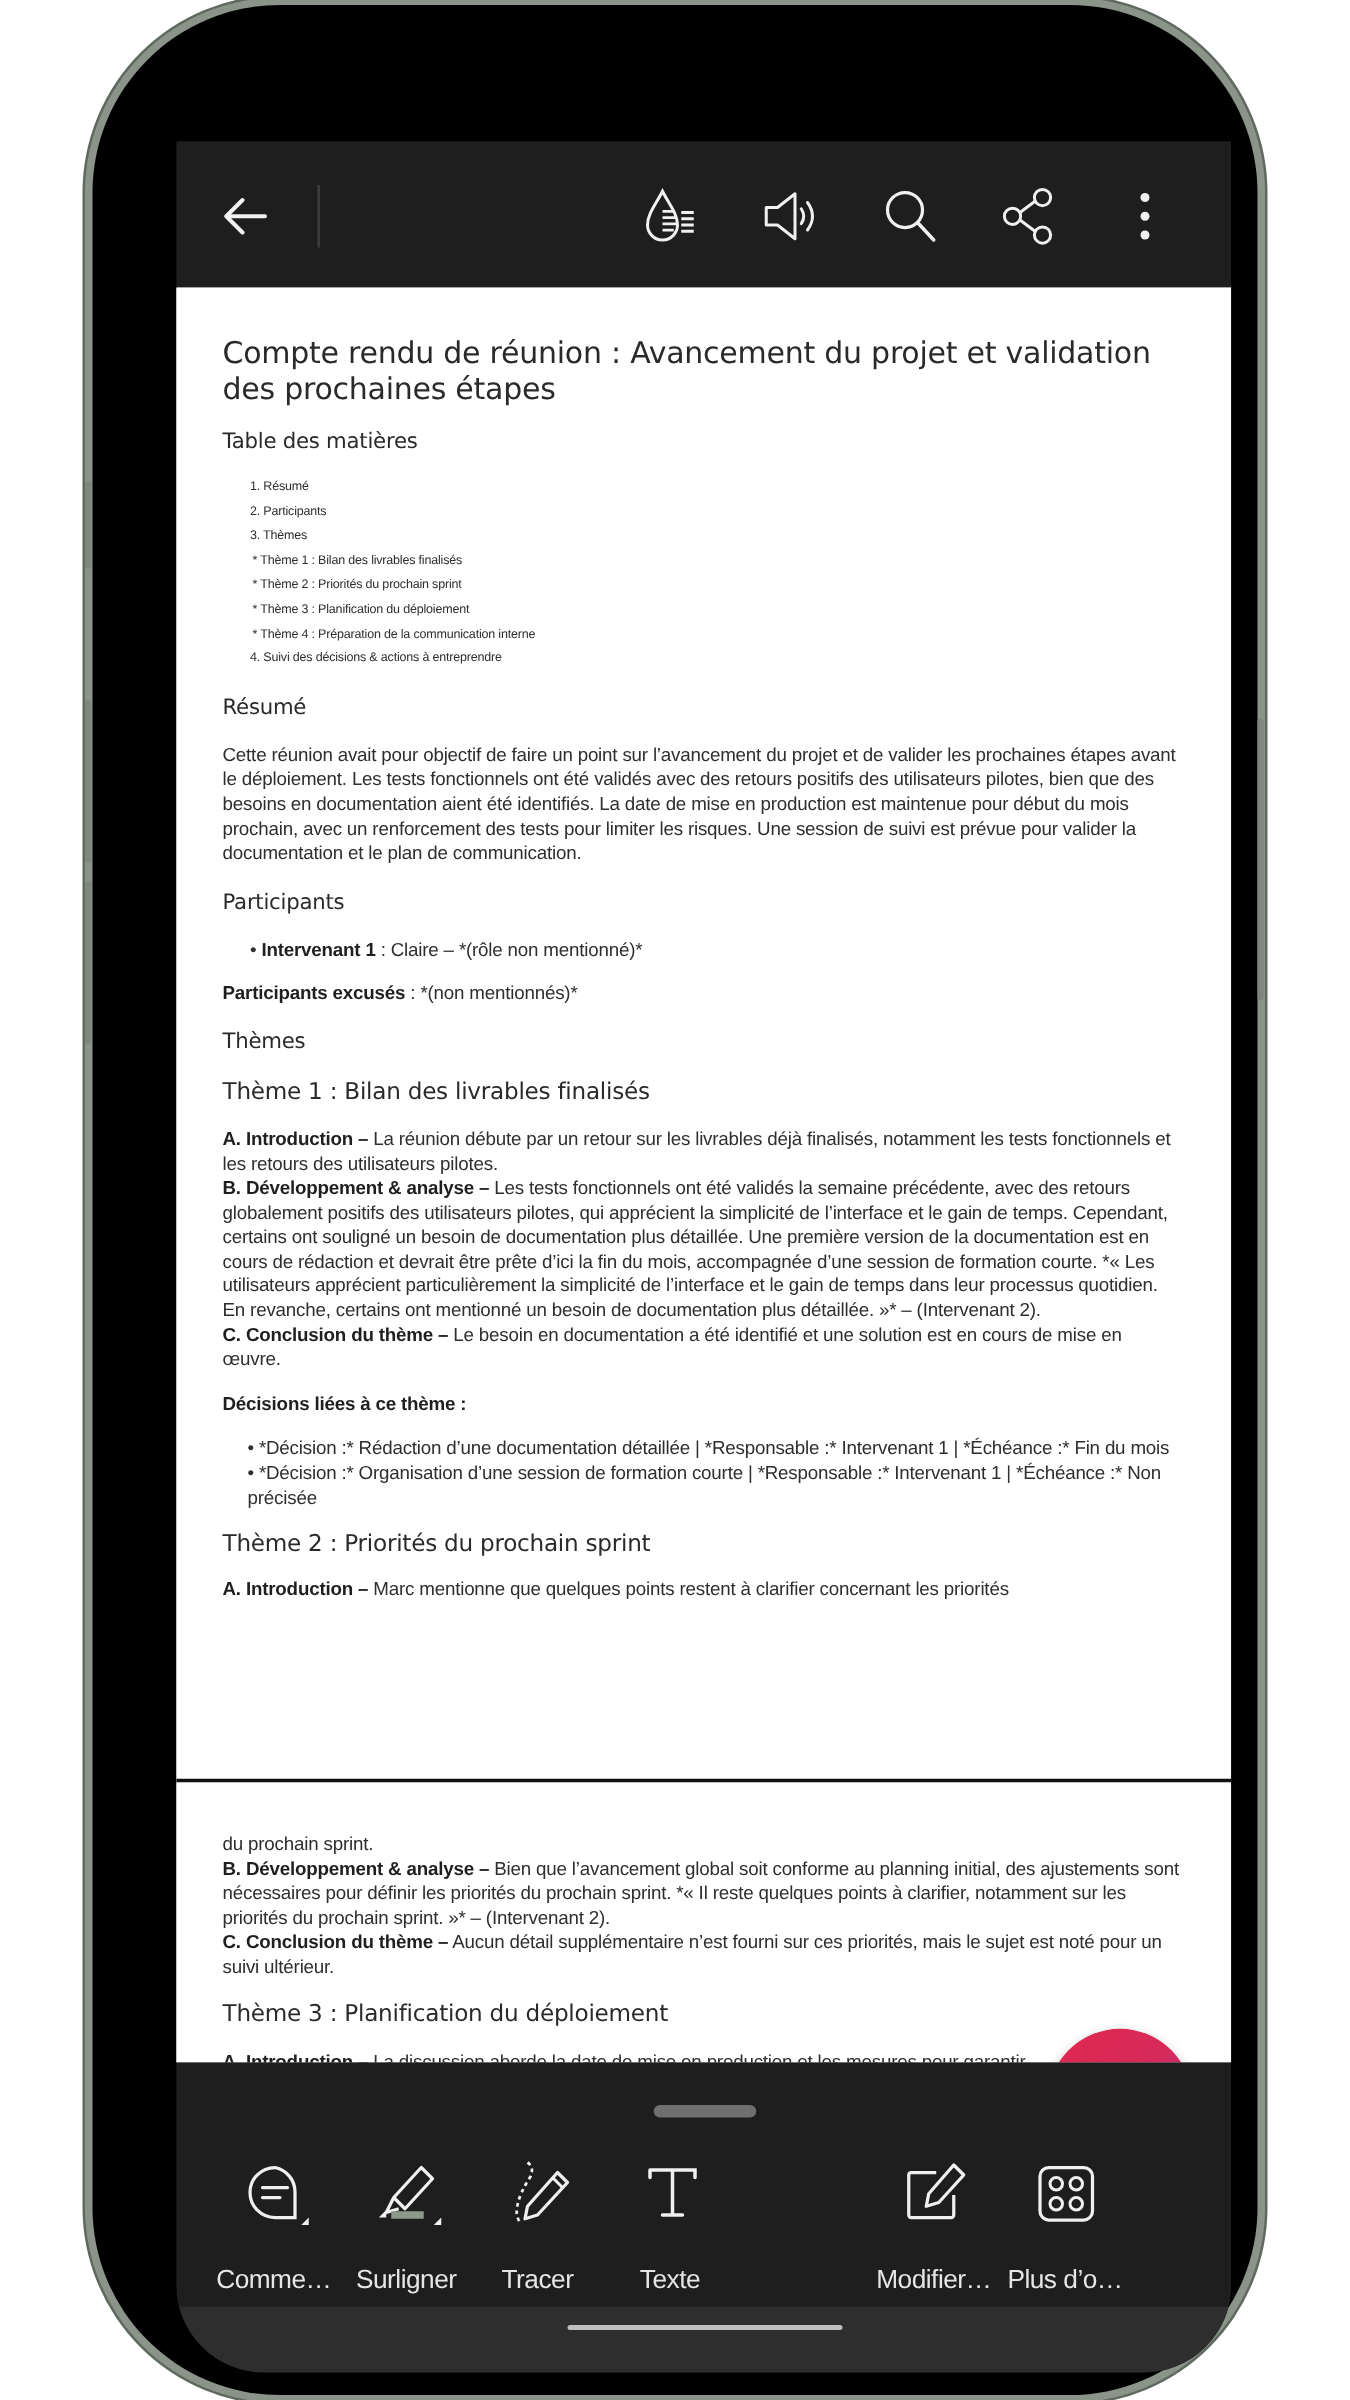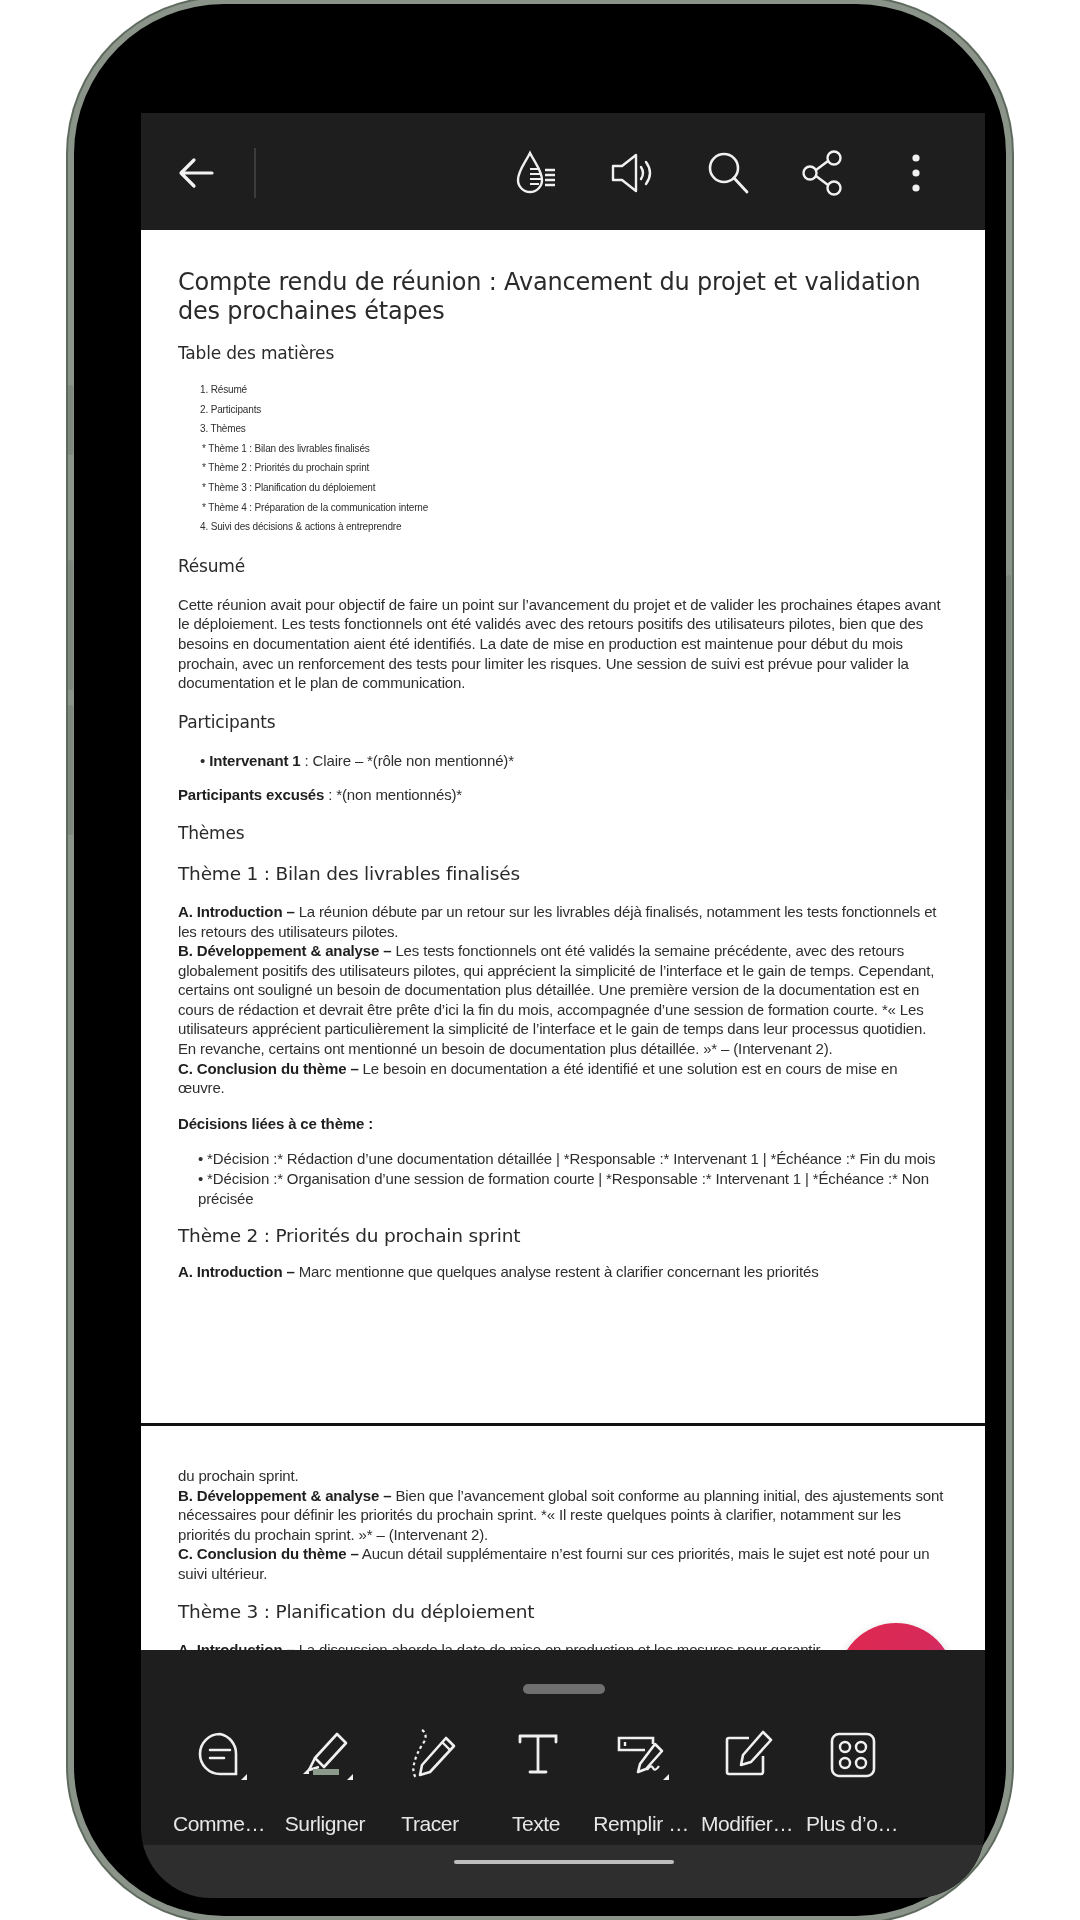--- a/index.html
+++ b/index.html
@@ -120,21 +120,21 @@
           <b>A. Introduction –</b><span> La réunion débute par un retour sur les livrables déjà finalisés, notamment les tests fonctionnels et les retours des utilisateurs pilotes.</span><br>
           <b>B. Développement &amp; analyse –</b><span> Les tests fonctionnels ont été validés la semaine précédente, avec des retours globalement positifs des utilisateurs pilotes, qui apprécient la simplicité de l’interface et le gain de temps. Cependant, certains ont souligné un besoin de documentation plus détaillée. Une première version de la documentation est en cours de rédaction et devrait être prête d’ici la fin du mois, accompagnée d’une session de formation courte. *« Les utilisateurs apprécient particulièrement la simplicité de l’interface et le gain de temps dans leur processus quotidien. En revanche, certains ont mentionné un besoin de documentation plus détaillée. »* – (Intervenant 2).</span><br>
           <b>C. Conclusion du thème –</b><span> Le besoin en documentation a été identifié et une solution est en cours de mise en œuvre.</span>
         </p>
         <p class="p" style="margin-top:16px;"><b>Décisions liées à ce thème :</b></p>
         <div class="p" style="margin-top:16px;padding-left:20px;">
           <div>• *Décision :* Rédaction d’une documentation détaillée | *Responsable :* Intervenant 1 | *Échéance :* Fin du mois</div>
           <div>• *Décision :* Organisation d’une session de formation courte | *Responsable :* Intervenant 1 | *Échéance :* Non précisée</div>
         </div>
         <h3 class="h3" style="margin-top:16px;">Thème 2 : Priorités du prochain sprint</h3>
-        <p class="p" style="margin-top:14px;"><b>A. Introduction –</b><span> Marc mentionne que quelques analyse restent à clarifier concernant les priorités</span></p>
+        <p class="p" style="margin-top:14px;"><b>A. Introduction –</b><span> Marc mentionne que quelques points restent à clarifier concernant les priorités</span></p>
       </div>
     </div>
 
     <div class="pagebreak"></div>
 
     <div class="page page2">
       <div class="content" style="top:40px;">
         <p class="p">
           <span>du prochain sprint.</span><br>
           <b>B. Développement &amp; analyse –</b><span> Bien que l’avancement global soit conforme au planning initial, des ajustements sont nécessaires pour définir les priorités du prochain sprint. *« Il reste quelques points à clarifier, notamment sur les priorités du prochain sprint. »* – (Intervenant 2).</span><br>
@@ -182,30 +182,20 @@
         <path d="M40 14 l8 8" stroke="#f0f0f0" stroke-width="2.4"></path>
       </svg>
       <div class="lbl">Tracer</div>
     </div>
     <div class="tool" style="left:340px;">
       <svg width="60" height="60" viewBox="0 0 60 60">
         <path d="M12 8 v6 M12 8 h36 v6 M30 8 v36 M22 44 h16" stroke="#f0f0f0" stroke-width="2.8" fill="none" stroke-linecap="round"></path>
       </svg>
       <div class="lbl">Texte</div>
     </div>
-    <div class="tool" style="left:445px;">
-      <svg width="60" height="60" viewBox="0 0 60 60">
-        <path d="M32 22 h-26 v-12 h34 v6" stroke="#f0f0f0" stroke-width="2.6" fill="none"></path>
-        <path d="M12 14 v4" stroke="#f0f0f0" stroke-width="2.4"></path>
-        <path d="M42 16 l7 7 l-16 18 l-8 3 l2 -8 z" stroke="#f0f0f0" stroke-width="2.6" fill="none" stroke-linejoin="round"></path>
-        <path d="M34 42 q4 -6 6 -2 q2 4 6 -2" stroke="#f0f0f0" stroke-width="2.2" fill="none"></path>
-        <path d="M50 52 l6 -6 v6 z" fill="#f0f0f0"></path>
-      </svg>
-      <div class="lbl">Remplir …</div>
-    </div>
     <div class="tool" style="left:551px;">
       <svg width="60" height="60" viewBox="0 0 60 60">
         <path d="M30 10 h-20 a2 2 0 0 0 -2 2 v32 a2 2 0 0 0 2 2 h32 a2 2 0 0 0 2 -2 v-16" stroke="#f0f0f0" stroke-width="2.6" fill="none"></path>
         <path d="M44 4 l8 8 l-20 22 l-10 3 l2 -10 z" stroke="#f0f0f0" stroke-width="2.6" fill="none" stroke-linejoin="round"></path>
       </svg>
       <div class="lbl">Modifier…</div>
     </div>
     <div class="tool" style="left:656px;">
       <svg width="60" height="60" viewBox="0 0 60 60">
         <rect x="8" y="6" width="42" height="42" rx="7" stroke="#f0f0f0" stroke-width="2.6" fill="none"></rect>

